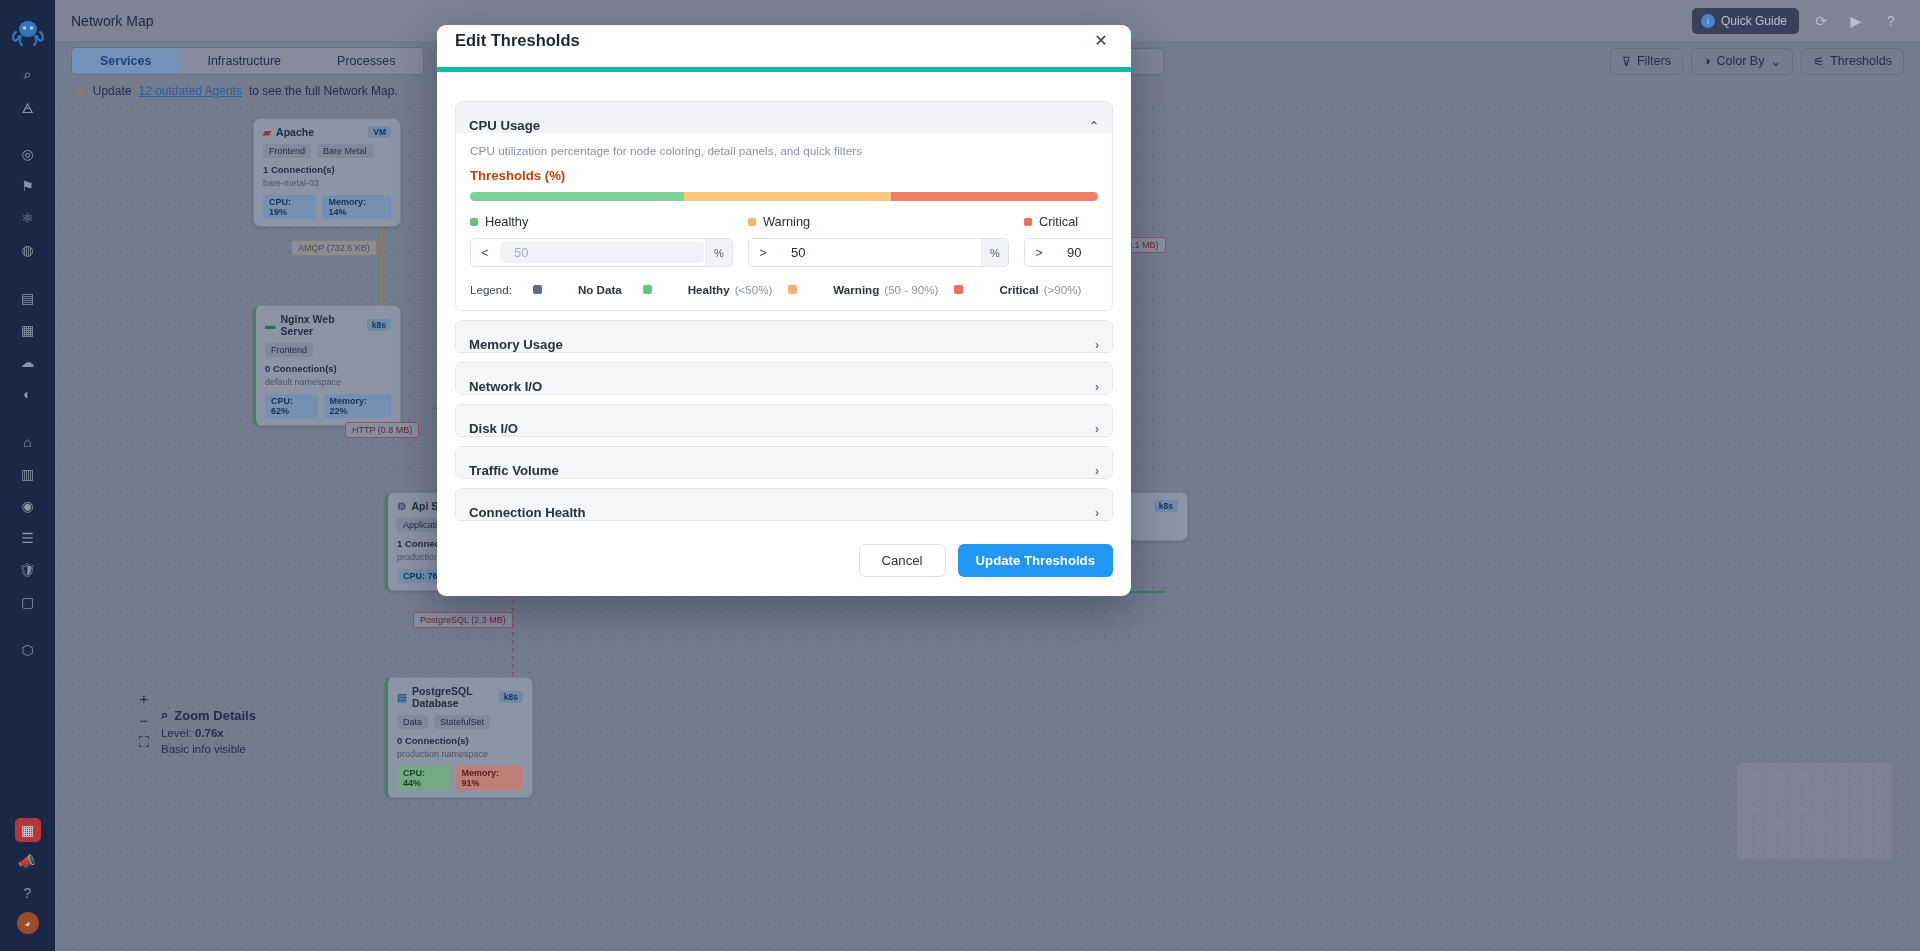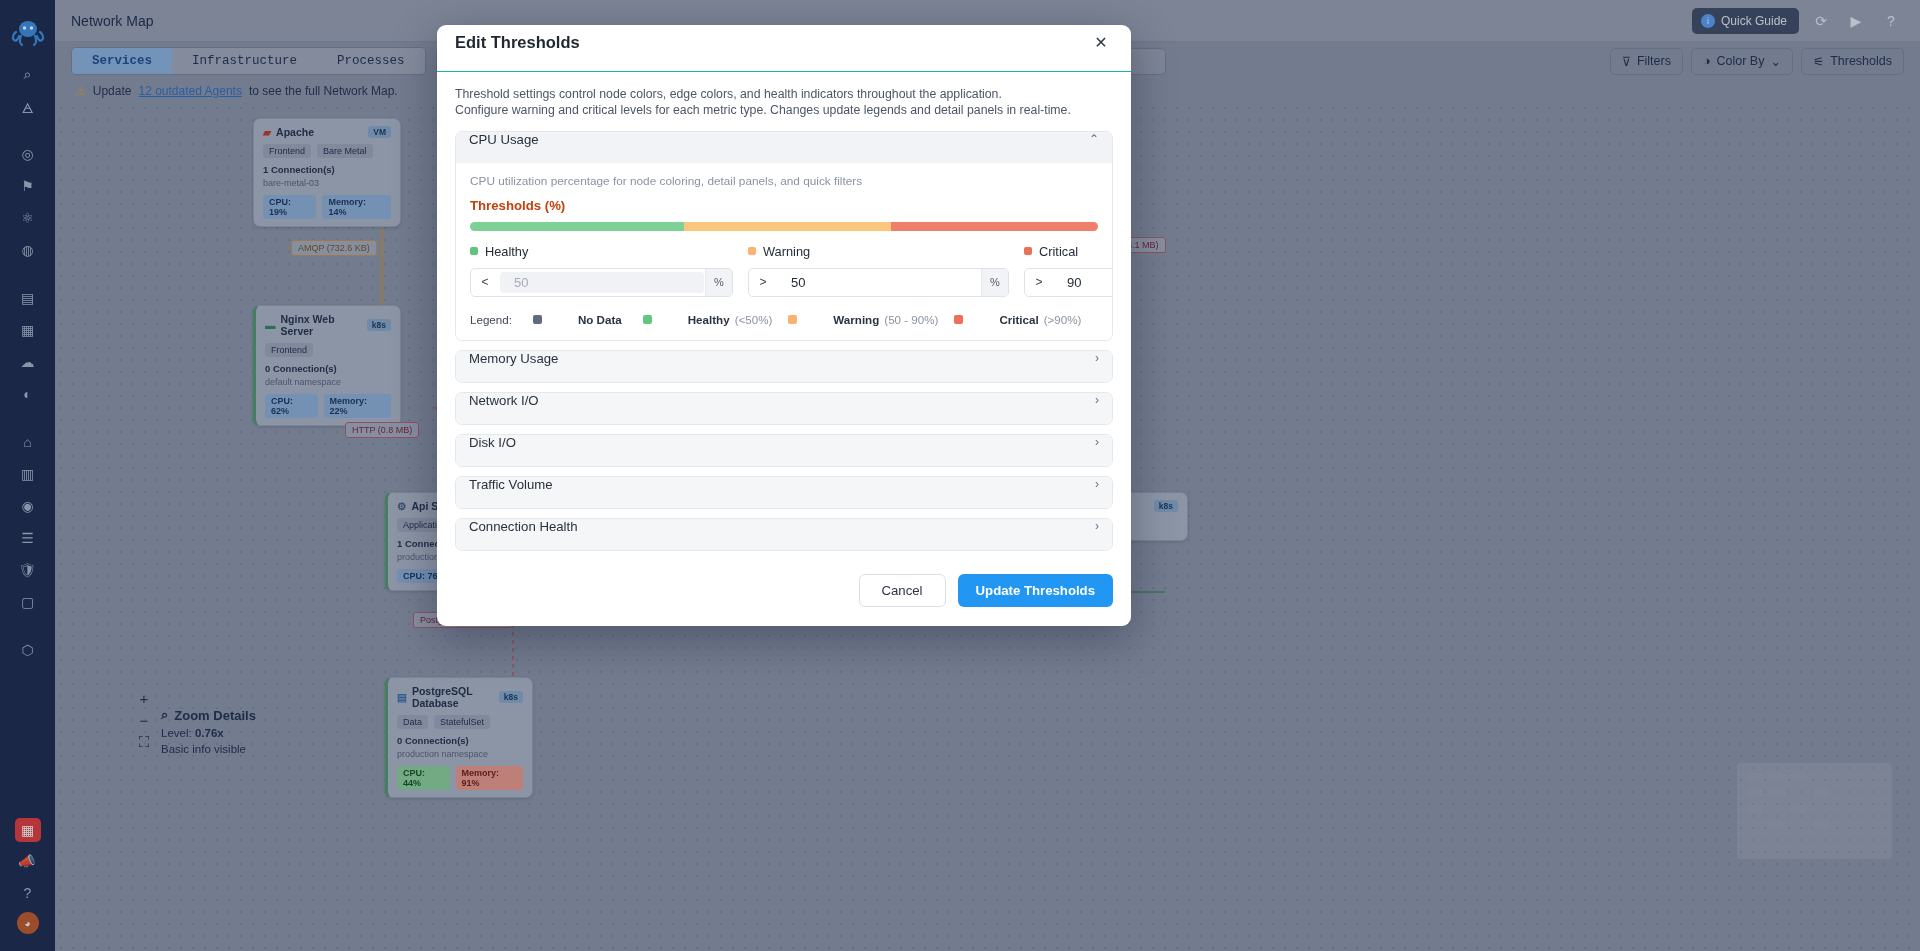--- a/index.html
+++ b/index.html
@@ -44,21 +44,21 @@
             font-size:9px;display:flex;align-items:center;justify-content:center; }
   .tb-ico { width: 26px; height: 26px; border-radius: 50%;
             display:flex;align-items:center;justify-content:center;
             color:#e8ecf4; font-size: 14px; }
 
   .subbar {
     position: absolute; left: 55px; top: 42px; right: 0; height: 38px;
     display: flex; align-items: center; padding: 0 16px; gap: 0;
   }
   .tabs { display: flex; border: 1px solid #7c869c; border-radius: 5px; overflow: hidden; }
-  .tab { padding: 6px 20px; font-size: 12.5px; color: #22314f; background: #a3aaba; font-family: Liberation Mono, monospace; }
+  .tab { padding: 6px 28px; font-size: 12.5px; color: #22314f; background: #a3aaba; }
   .tab.active { background: #8fb4de; color: #1c4f8f; font-weight: 600; }
   .searchbox {
     margin-left: 10px; width: 730px; height: 27px; border: 1px solid #7c869c;
     border-radius: 5px; display: flex; align-items: center; gap: 7px;
     padding: 0 10px; font-size: 12.5px; color: #5d6880; background: #9aa2b4;
   }
   .sub-right { margin-left: auto; display: flex; gap: 8px; }
   .pill {
     border: 1px solid #7c869c; border-radius: 5px; height: 27px;
     display: flex; align-items: center; gap: 6px; padding: 0 11px;
@@ -117,39 +117,39 @@
   
   .scrim { position: absolute; inset: 0; background: rgba(22,30,50,.22); }
   .modal {
     position: absolute; left: 437px; top: 25px; width: 694px;
     background: #fff; border-radius: 9px;
     box-shadow: 0 12px 44px rgba(10,16,32,.34);
     display: flex; flex-direction: column;
   }
   .modal-head {
     height: 47px; display: flex; align-items: center; padding: 0 17px 12px 18px;
-    border-bottom: 1px solid #14b8a6;
+    border-bottom: 5px solid #14b8a6;
   }
   .modal-title { font-size: 16.5px; font-weight: 700; color: #1f2733; }
   .close-x { margin-left: auto; width: 26px; height: 26px; border-radius: 4px;
              display:flex;align-items:center;justify-content:center;
              color:#303a4b; font-size: 16px; }
   .modal-body { padding: 16px 18px 0 18px; }
   .intro { font-size: 12.3px; color: #4c5666; line-height: 1.12; }
   .intro div { margin-bottom: 2px; }
 
   .acc { margin-top: 13px; }
   .acc-item {
     border: 1px solid #e4e7ec; border-radius: 7px; margin-bottom: 9px; overflow: hidden;
     background: #f5f6f8;
   }
   .acc-item.open { background: #fff; }
   .acc-head {
-    height: 31px; display: flex; align-items: flex-start; padding: 0 13px;
-    font-size: 13.2px; color: #29313d; background: #f5f6f8;
+    height: 31px; display: flex; align-items: flex-end; padding: 0 13px;
+    font-size: 13.2px; color: #29313d; background: #f5f6f8; font-weight: bold;
   }
   .acc-item.open .acc-head { background: #f2f3f6; }
   .acc-chev { margin-left: auto; color: #6a7policy; color:#69707d; font-size: 12px; }
 
   .acc-body { background: #fff; padding: 11px 14px 14px 14px; }
   .desc { font-size: 11.8px; color: #8b93a1; }
   .thr-label { font-size: 13.2px; color: #c2410c; font-weight: 700; margin-top: 10px; }
 
   .gradbar { height: 9px; border-radius: 5px; margin-top: 9px; display: flex; overflow: hidden; }
   .gseg { height: 100%; }
@@ -411,24 +411,20 @@
 
 <div class="scrim"></div>
 
 <div class="modal">
   <div class="modal-head">
     <div class="modal-title">Edit Thresholds</div>
     <div class="close-x">✕</div>
   </div>
 
   <div class="modal-body">
-    <div class="intro">
-      <div>Threshold settings control node colors, edge colors, and health indicators throughout the application.</div>
-      <div>Configure warning and critical levels for each metric type. Changes update legends and detail panels in real-time.</div>
-    </div>
 
     <div class="acc">
 
       <div class="acc-item open">
         <div class="acc-head">
           <span>CPU Usage</span>
           <span class="acc-chev">⌃</span>
         </div>
         <div class="acc-body">
           <div class="desc">CPU utilization percentage for node coloring, detail panels, and quick filters</div>

